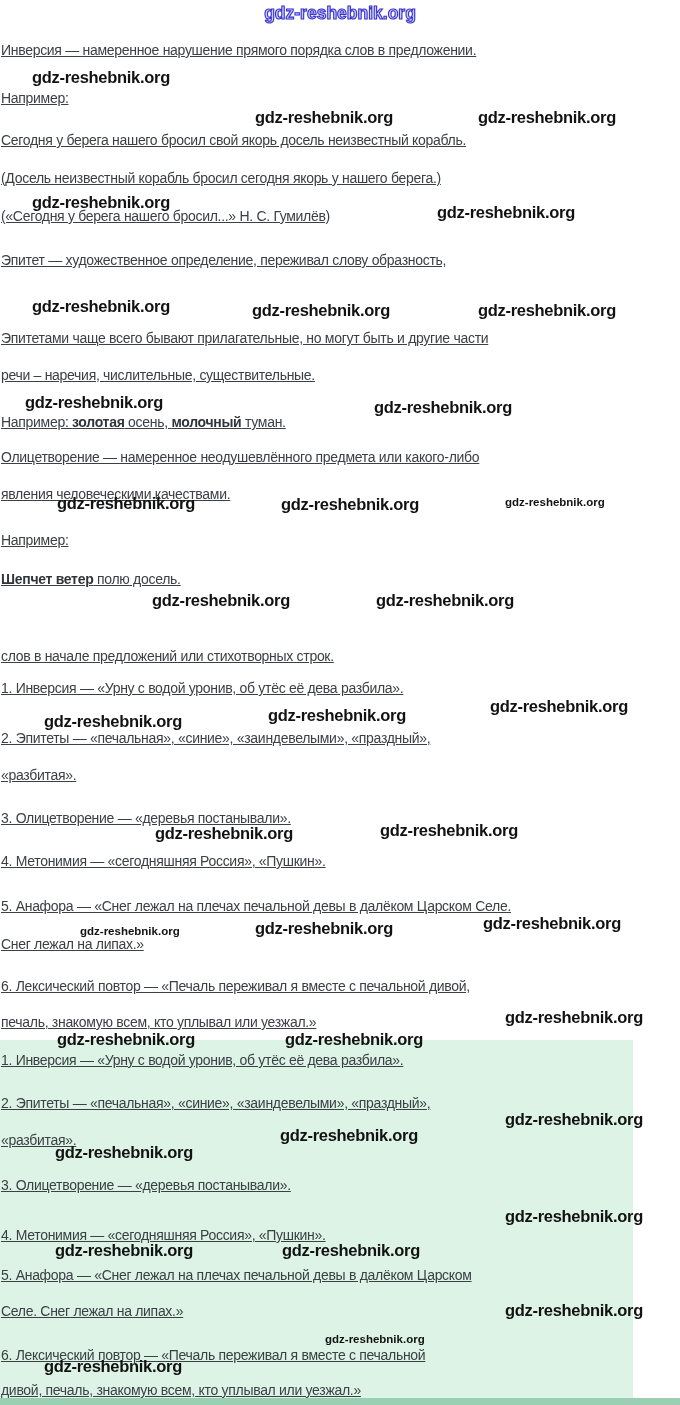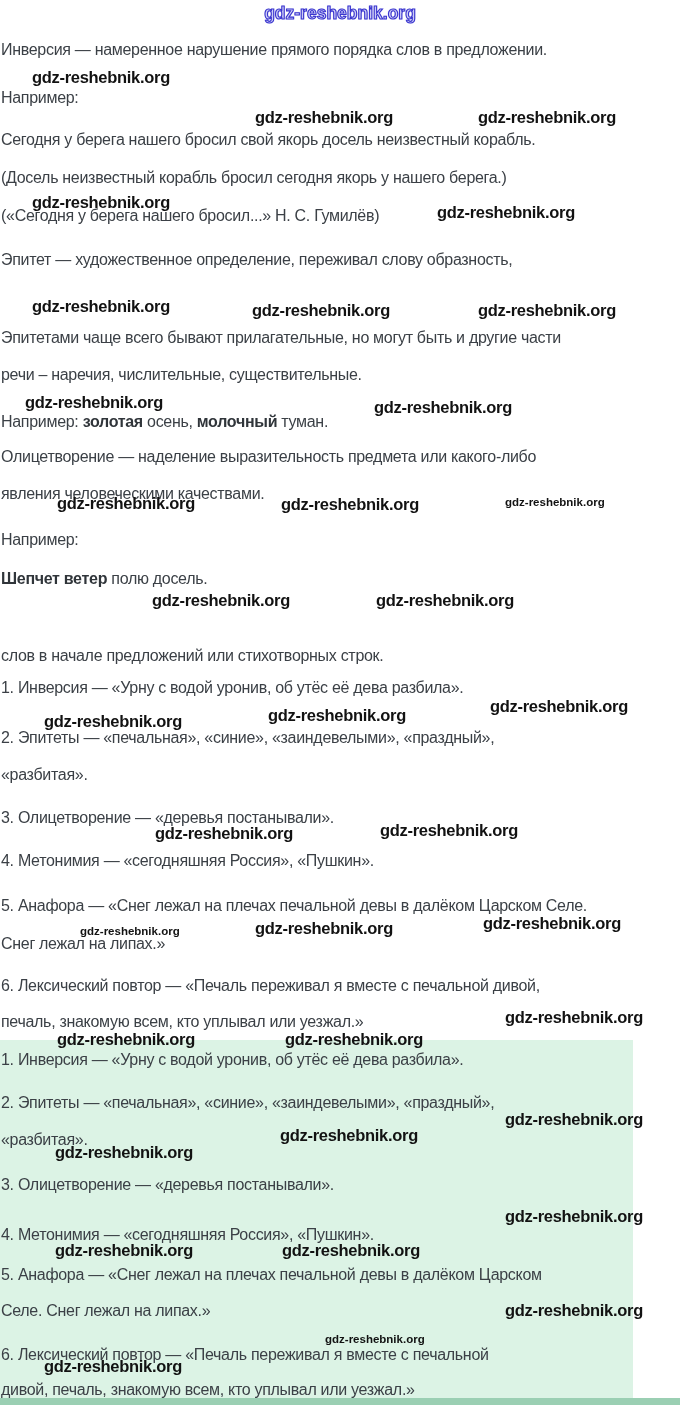--- a/index.html
+++ b/index.html
@@ -7,25 +7,26 @@
     position:relative;
     width:680px;
     height:1405px;
     background:#ffffff;
     overflow:hidden;
     font-family:"Liberation Sans", sans-serif;
   }
   .txt {
     position:absolute;
     left:1px;
-    font-size:16px;
+    font-size:14px;
     line-height:20px;
     letter-spacing:-0.3px;
     color:#3b4046;
     white-space:nowrap;
+    text-decoration:underline;
   }
   .txt .b { font-weight:700; color:#30353a; }
   .wm {
     position:absolute;
     font-size:16.5px;
     font-weight:700;
     letter-spacing:-0.3px;
     color:#121212;
     white-space:nowrap;
   }
@@ -78,21 +79,21 @@
   <div class="txt" style="top:250px">Эпитет — художественное определение, переживал слову образность,</div>
   <div class="wm" style="left:32px;top:297px">gdz-reshebnik.org</div>
   <div class="wm" style="left:252px;top:301px">gdz-reshebnik.org</div>
   <div class="wm" style="left:478px;top:301px">gdz-reshebnik.org</div>
   <div class="txt" style="top:328px">Эпитетами чаще всего бывают прилагательные, но могут быть и другие части</div>
   <div class="txt" style="top:365px">речи – наречия, числительные, существительные.</div>
   <div class="wm" style="left:25px;top:393px">gdz-reshebnik.org</div>
   <div class="wm" style="left:374px;top:398px">gdz-reshebnik.org</div>
   <div class="txt" style="top:412px"><span>Например: </span><span class="b">золотая</span><span> осень, </span><span class="b">молочный</span><span> туман.</span></div>
 
-  <div class="txt" style="top:447px">Олицетворение — наделение выразительность предмета или какого-либо</div>
+  <div class="txt" style="top:447px">Олицетворение — намеренное неодушевлённого предмета или какого-либо</div>
   <div class="txt" style="top:484px">явления человеческими качествами.</div>
   <div class="wm" style="left:57px;top:494px">gdz-reshebnik.org</div>
   <div class="wm" style="left:281px;top:495px">gdz-reshebnik.org</div>
   <div class="wm small" style="left:505px;top:496px">gdz-reshebnik.org</div>
   <div class="txt" style="top:530px">Например:</div>
   <div class="txt" style="top:569px"><span class="b">Шепчет ветер</span><span> полю досель.</span></div>
   <div class="wm" style="left:152px;top:591px">gdz-reshebnik.org</div>
   <div class="wm" style="left:376px;top:591px">gdz-reshebnik.org</div>
 
   <div class="txt" style="top:646px">слов в начале предложений или стихотворных строк.</div>

